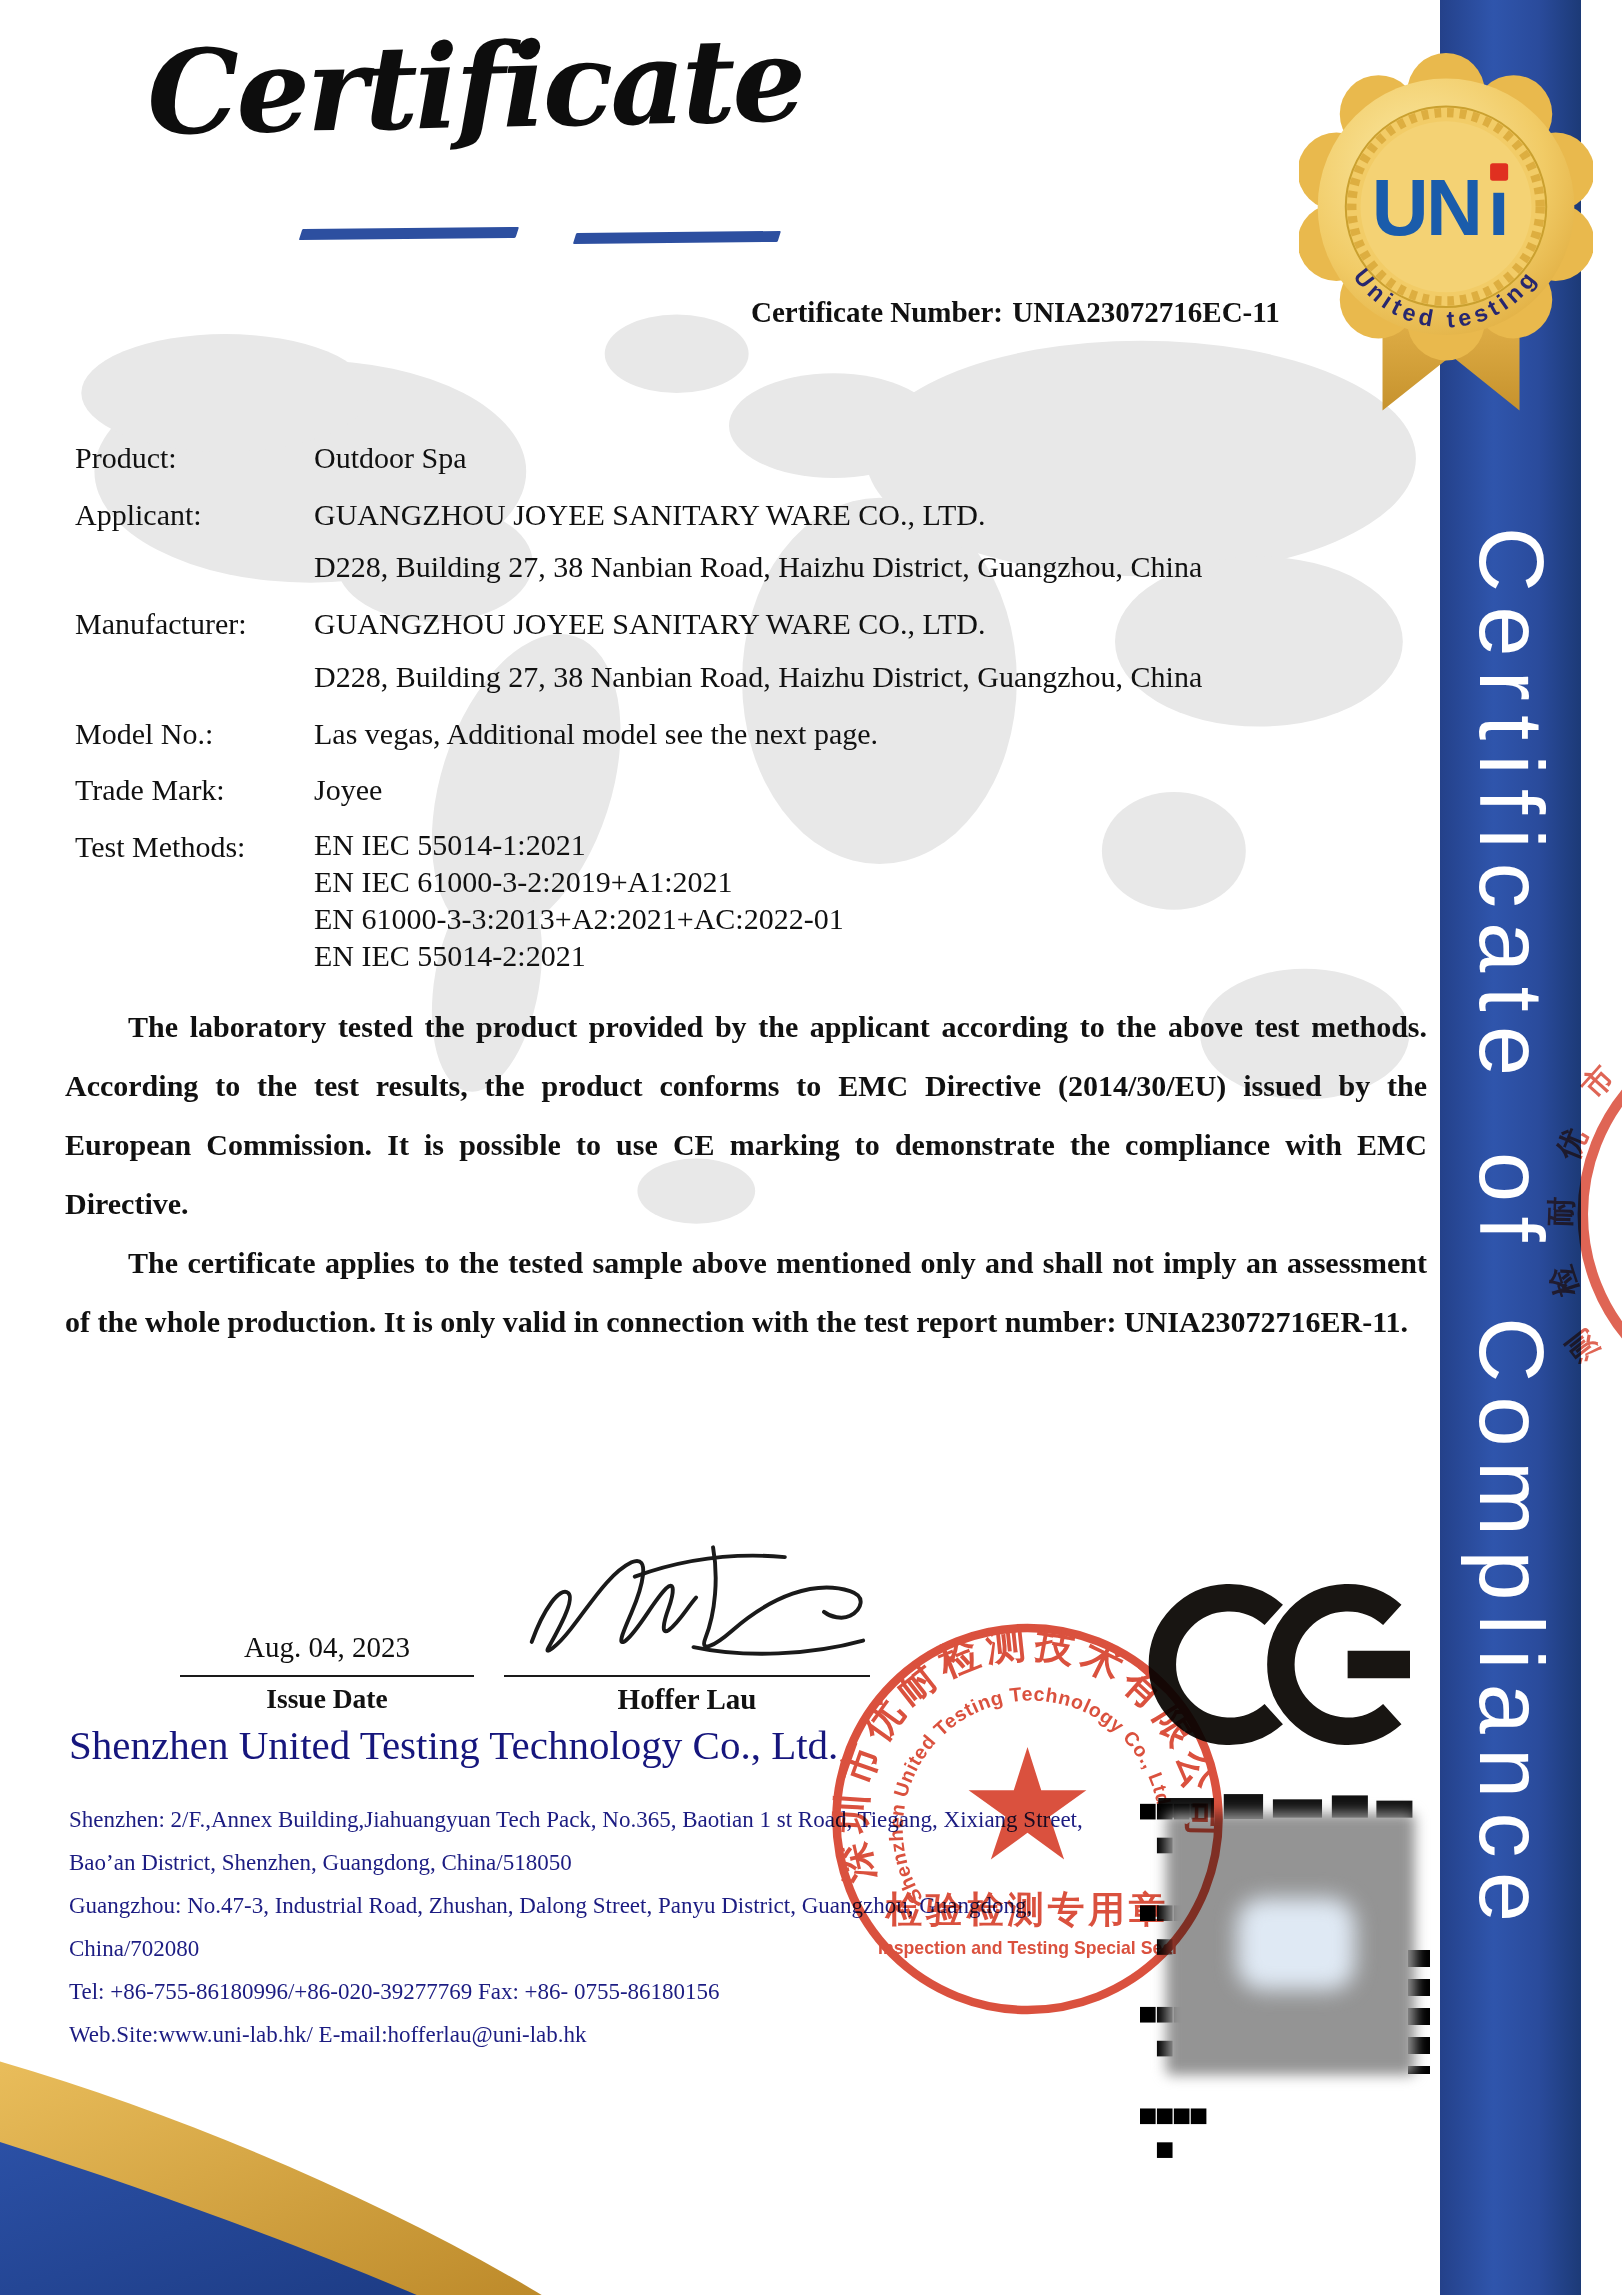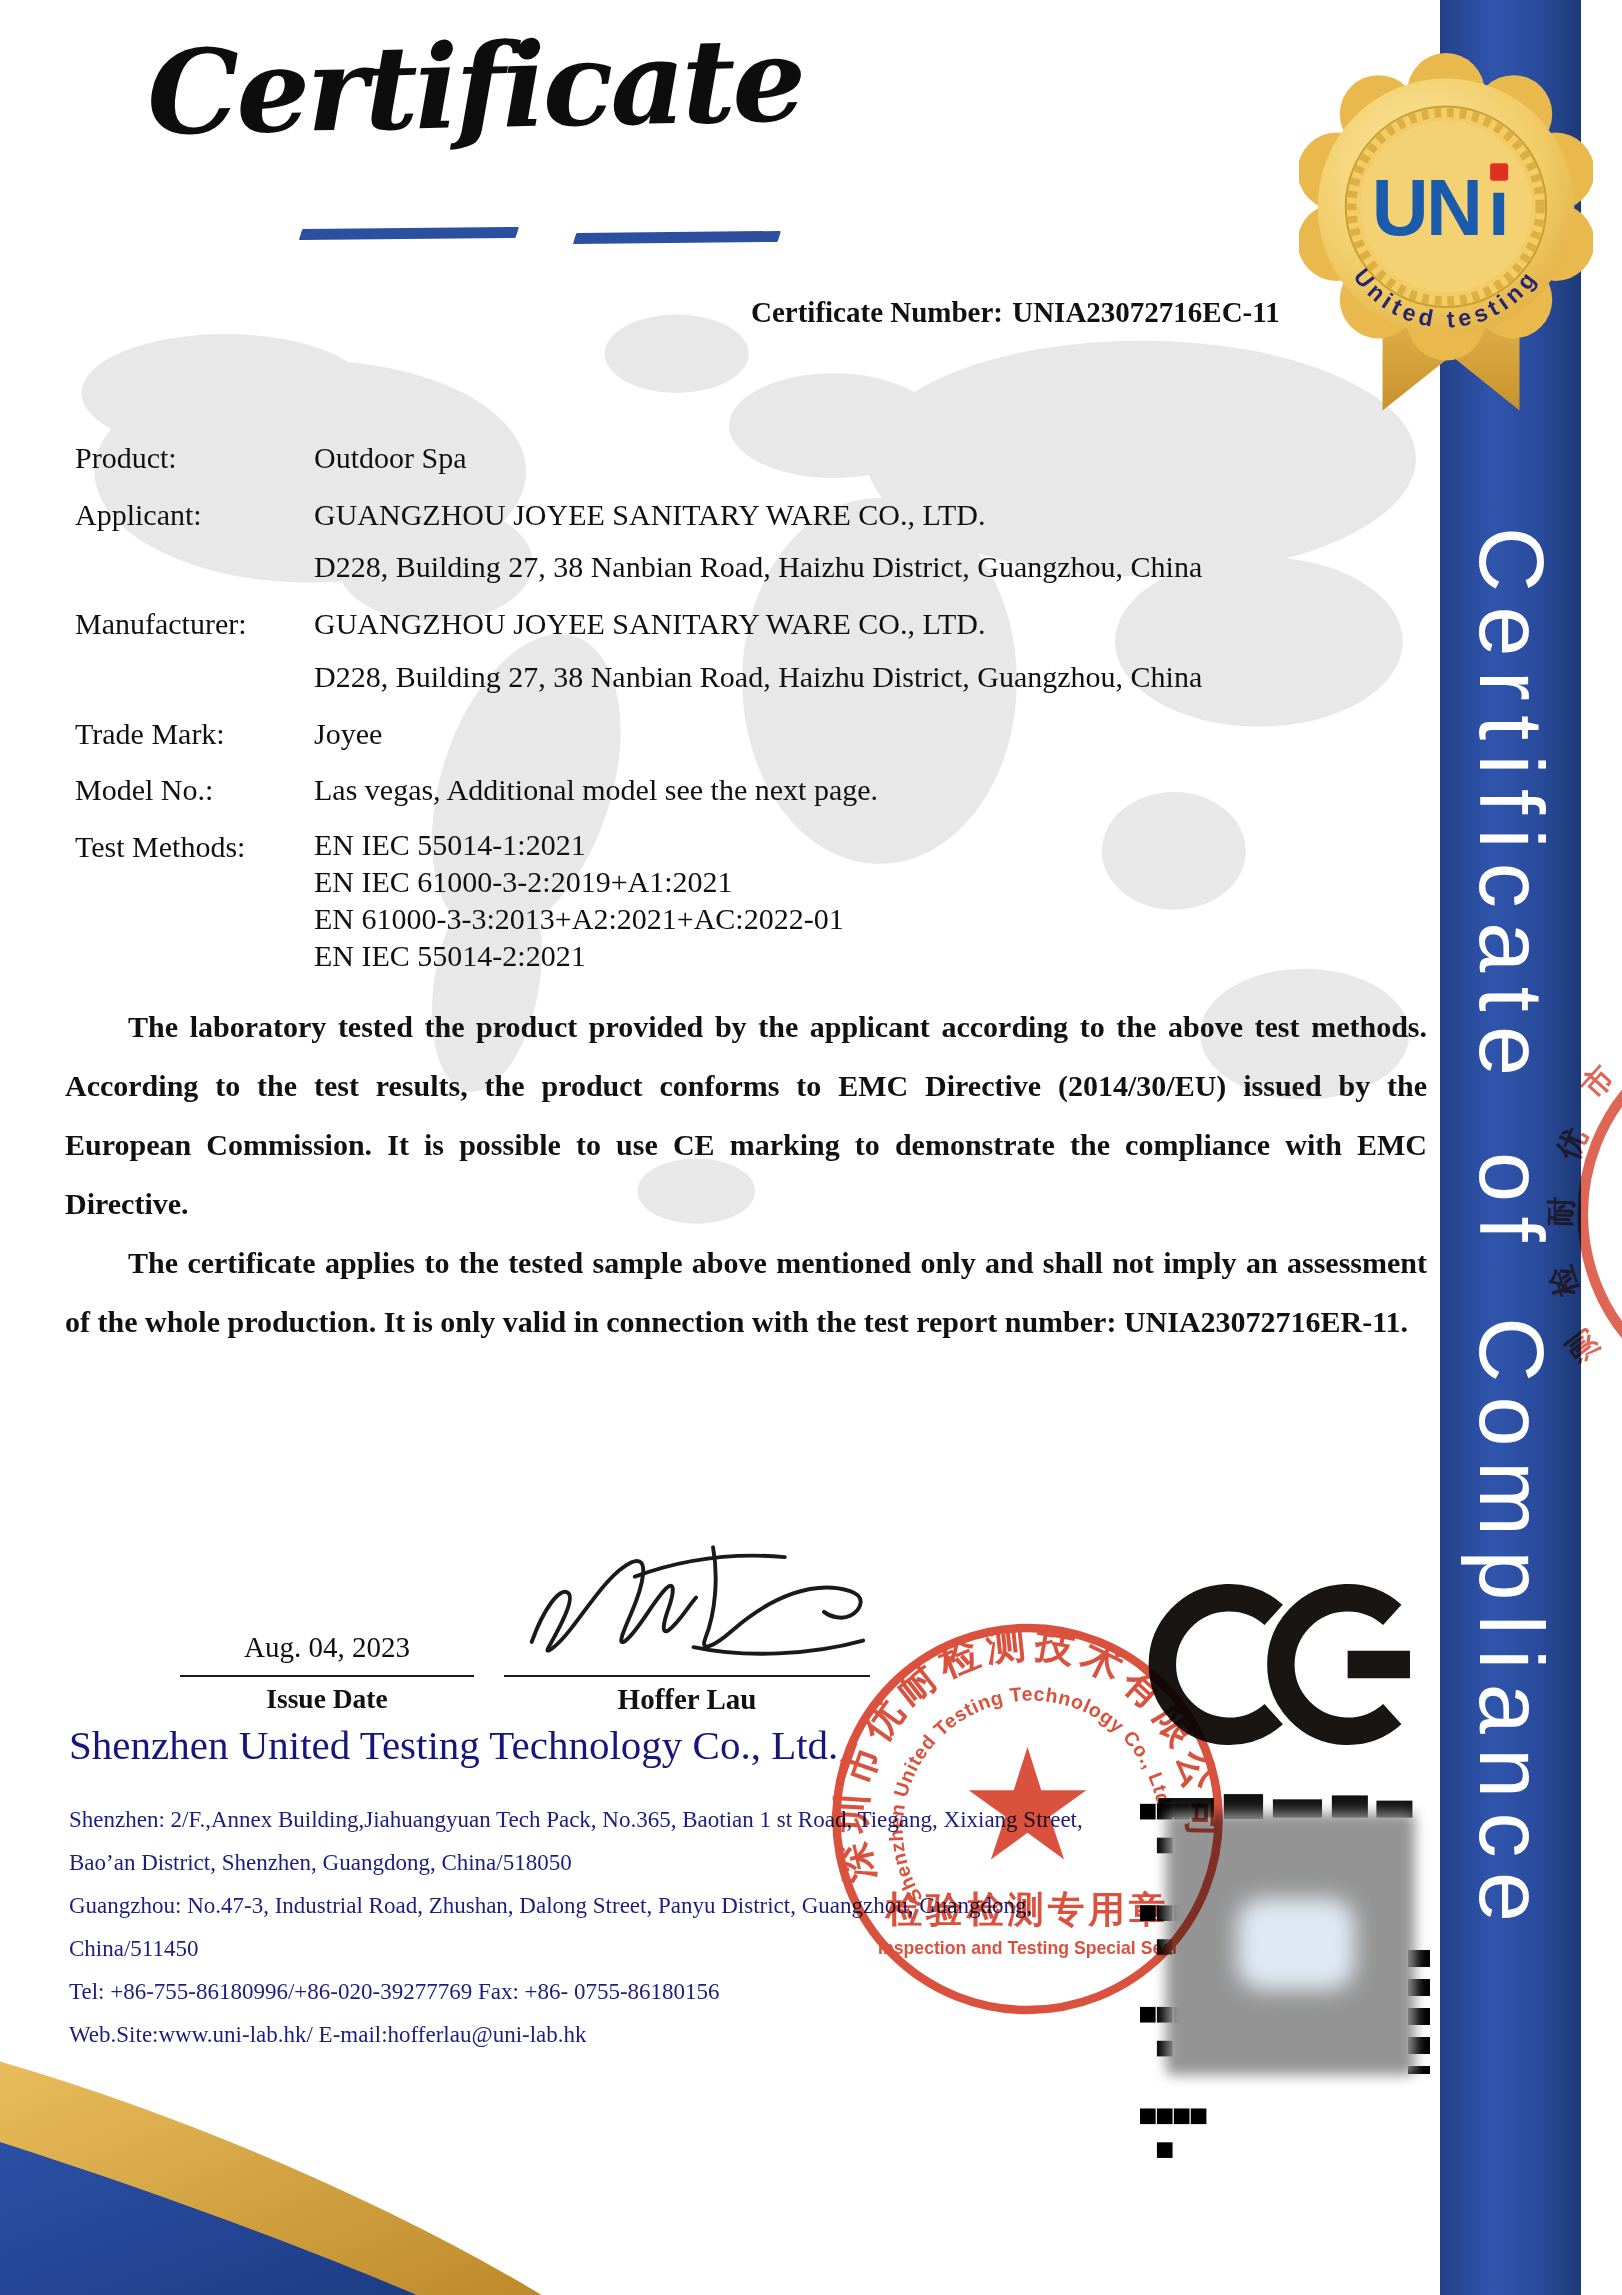--- a/index.html
+++ b/index.html
@@ -183,29 +183,29 @@
         </div>
       </div>
       <div class="frow">
         <div class="flabel">Manufacturer:</div>
         <div class="fval">
           <div class="ln">GUANGZHOU JOYEE SANITARY WARE CO., LTD.</div>
           <div class="ln">D228, Building 27, 38 Nanbian Road, Haizhu District, Guangzhou, China</div>
         </div>
       </div>
       <div class="frow">
+        <div class="flabel">Model No.:</div>
+        <div class="fval">
+          <div class="ln">Las vegas, Additional model see the next page.</div>
+        </div>
+      </div>
+      <div class="frow">
         <div class="flabel">Trade Mark:</div>
         <div class="fval">
           <div class="ln">Joyee</div>
-        </div>
-      </div>
-      <div class="frow">
-        <div class="flabel">Model No.:</div>
-        <div class="fval">
-          <div class="ln">Las vegas, Additional model see the next page.</div>
         </div>
       </div>
       <div class="frow">
         <div class="flabel">Test Methods:</div>
         <div class="fval">
           <div class="ln tight">EN IEC 55014-1:2021</div>
           <div class="ln tight">EN IEC 61000-3-2:2019+A1:2021</div>
           <div class="ln tight">EN 61000-3-3:2013+A2:2021+AC:2022-01</div>
           <div class="ln tight">EN IEC 55014-2:2021</div>
         </div>
@@ -229,21 +229,21 @@
   <div id="date-line" class="abs"></div>
   <div id="issue-date-label" class="abs">Issue Date</div>
   <div id="sig-line" class="abs"></div>
   <div id="signer-name" class="abs">Hoffer Lau</div>
 
   <div id="company-name" class="abs">Shenzhen United Testing Technology Co., Ltd.</div>
   <div id="addr" class="abs">
       <div class="aline">Shenzhen: 2/F.,Annex Building,Jiahuangyuan Tech Pack, No.365, Baotian 1 st Road, Tiegang, Xixiang Street,</div>
       <div class="aline">Bao’an District, Shenzhen, Guangdong, China/518050</div>
       <div class="aline">Guangzhou: No.47-3, Industrial Road, Zhushan, Dalong Street, Panyu District, Guangzhou, Guangdong,</div>
-      <div class="aline">China/511450</div>
+      <div class="aline">China/702080</div>
       <div class="aline">Tel: +86-755-86180996/+86-020-39277769 Fax: +86- 0755-86180156</div>
       <div class="aline">Web.Site:www.uni-lab.hk/ E-mail:hofferlau@uni-lab.hk</div>
     </div>
 
   <svg id="ce-svg" class="abs" width="262" height="169" viewBox="0 0 420 270">
     <g fill="none" stroke="#181512" stroke-width="44">
       <path d="M 201.6,214.5 A 107 107 0 1 1 201.6,55.5"></path>
       <path d="M 391.6,214.5 A 107 107 0 1 1 391.6,55.5"></path>
       <path d="M 320,135 L 420,135"></path>
     </g>

